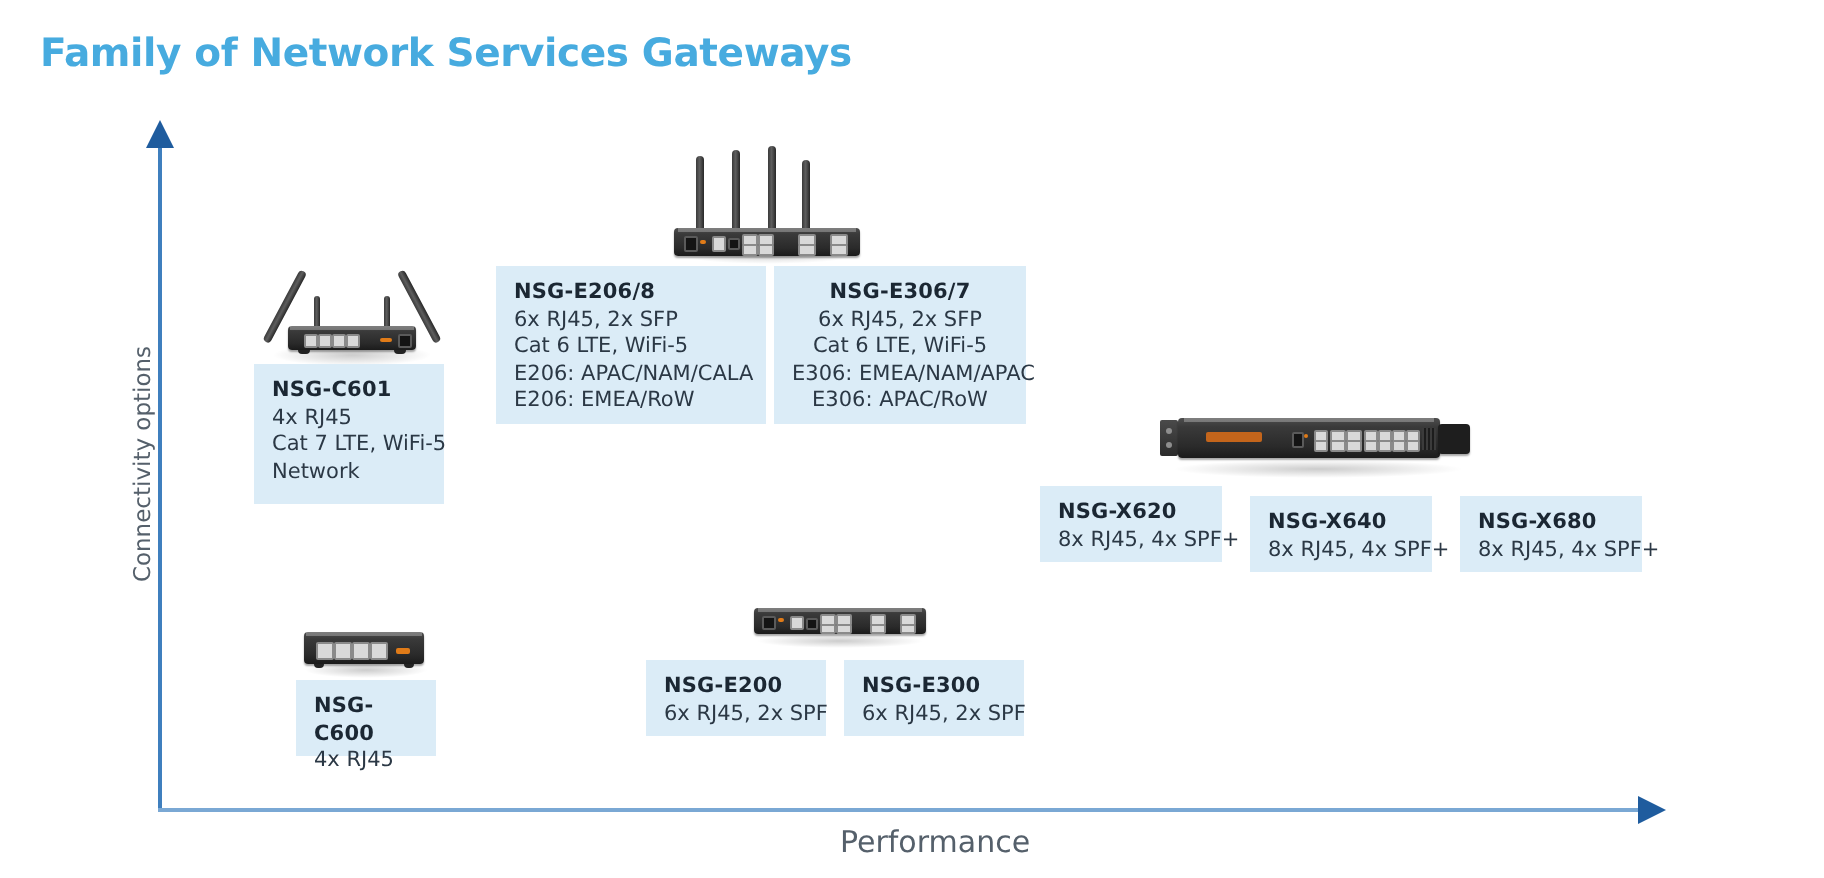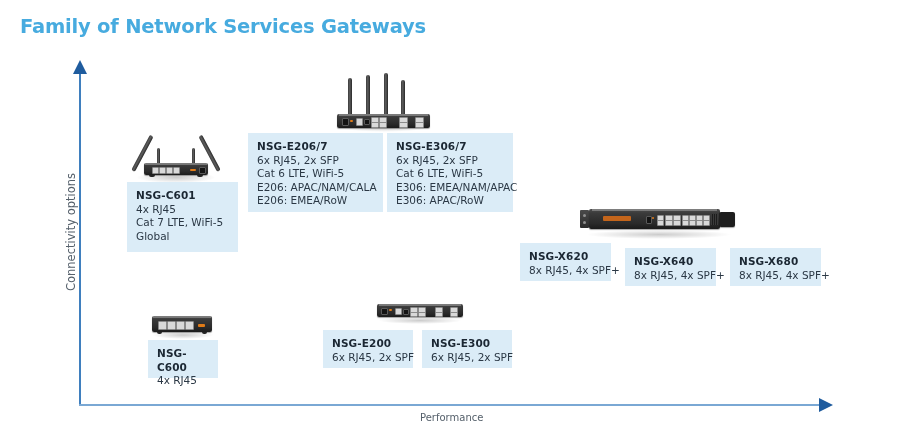--- a/index.html
+++ b/index.html
@@ -75,21 +75,21 @@
     transform: rotate(-90deg);
     transform-origin: center center;
     font-size: 11.5px;
     color: #55606b;
     white-space: nowrap;
   }
   #axis-x-label {
     position: absolute;
     left: 420px;
     top: 412px;
-    font-size: 10px;
+    font-size: 15px;
     color: #55606b;
     white-space: nowrap;
   }
 
   
   .card {
     position: absolute;
     background: #dbecf7;
     padding: 7px 9px 8px 9px;
     box-sizing: border-box;
@@ -296,36 +296,36 @@
       <div class="port" style="left:33px; top:7.5px; width:6px; height:3.5px;"></div>
       <div class="port" style="left:41px; top:3px; width:6px; height:3.5px;"></div>
       <div class="port" style="left:41px; top:7.5px; width:6px; height:3.5px;"></div>
       <div class="port" style="left:58px; top:3px; width:6px; height:3.5px;"></div>
       <div class="port" style="left:58px; top:7.5px; width:6px; height:3.5px;"></div>
       <div class="port" style="left:73px; top:3px; width:6px; height:3.5px;"></div>
       <div class="port" style="left:73px; top:7.5px; width:6px; height:3.5px;"></div>
     </div>
   </div>
 
-  <div class="card" style="left:127px; top:182px; width:111px; height:70px;">
+  <div class="card" style="left:127px; top:182px; width:95px; height:70px;">
     <div class="card-title">NSG-C601</div>
     <div class="card-line">4x RJ45</div>
     <div class="card-line">Cat 7 LTE, WiFi-5</div>
-    <div class="card-line">Global</div>
+    <div class="card-line">Network</div>
   </div>
 
   <div class="card" style="left:248px; top:133px; width:135px; height:79px;">
-    <div class="card-title">NSG-E206/7</div>
+    <div class="card-title">NSG-E206/8</div>
     <div class="card-line">6x RJ45, 2x SFP</div>
     <div class="card-line">Cat 6 LTE, WiFi-5</div>
     <div class="card-line">E206: APAC/NAM/CALA</div>
     <div class="card-line">E206: EMEA/RoW</div>
   </div>
 
-  <div class="card" style="left:387px; top:133px; width:126px; height:79px;">
+  <div class="card" style="left:387px; top:133px; width:126px; height:79px;text-align:center;">
     <div class="card-title">NSG-E306/7</div>
     <div class="card-line">6x RJ45, 2x SFP</div>
     <div class="card-line">Cat 6 LTE, WiFi-5</div>
     <div class="card-line">E306: EMEA/NAM/APAC</div>
     <div class="card-line">E306: APAC/RoW</div>
   </div>
 
   <div class="card" style="left:520px; top:243px; width:91px; height:38px;">
     <div class="card-title">NSG-X620</div>
     <div class="card-line">8x RJ45, 4x SPF+</div>

